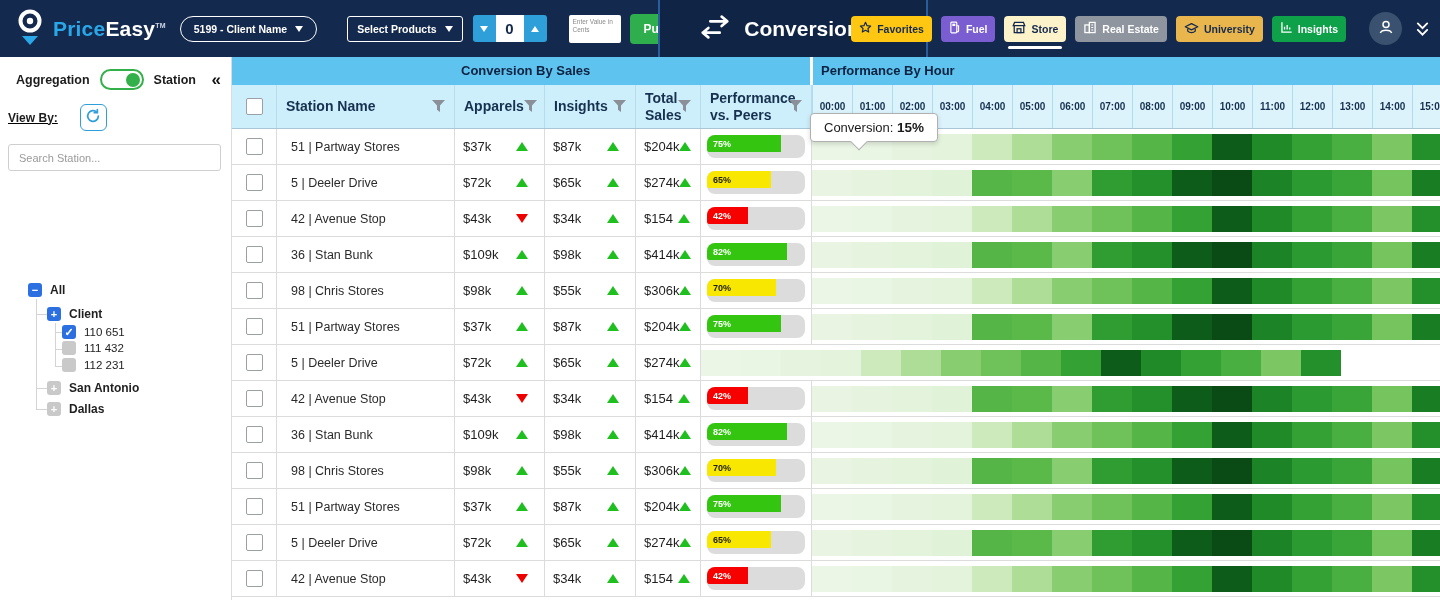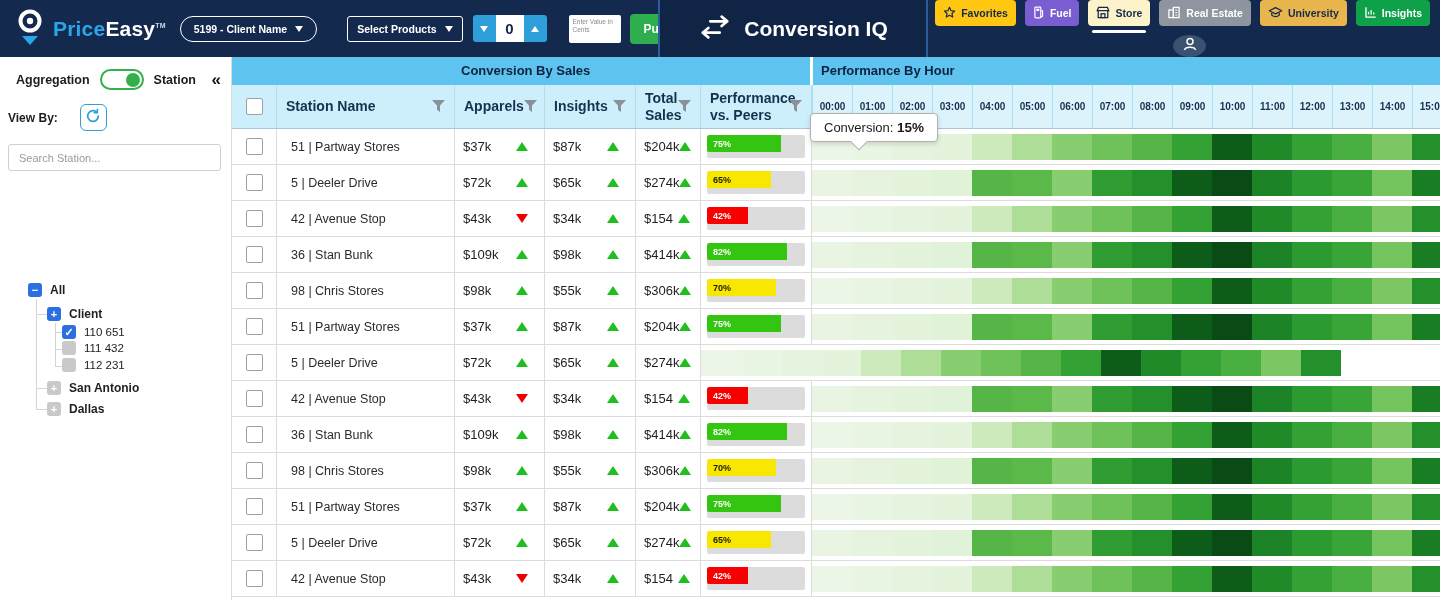--- a/index.html
+++ b/index.html
@@ -31,38 +31,38 @@
   .btn-publish { margin-left:9px; background:#2fae4d; border:none; color:#fff; font-weight:bold;
     font-size:12px; padding:8px 14px; border-radius:4px; cursor:pointer; font-family:inherit; }
   .btn-rule { margin-left:9px; background:#2e9fd9; border:none; color:#fff; font-weight:bold;
     font-size:12px; padding:8px 12px; border-radius:4px; cursor:pointer; display:flex; align-items:center; gap:7px; font-family:inherit; }
   .chev { width:8px; height:8px; border-right:2px solid #fff; border-bottom:2px solid #fff;
     transform:rotate(45deg); margin-top:-3px; }
   .title-sec { position:absolute; left:658px; top:0; width:270px; height:57px;
     background:#102445; border-left:2px solid #2b5c9e; border-right:2px solid #2b5c9e;
     display:flex; align-items:center; justify-content:center; gap:12px; }
   .app-title { font-size:21px; font-weight:bold; }
-  .nav-right { position:absolute; right:10px; top:0; height:57px; display:flex; align-items:center; gap:9px;flex-direction:column; }
+  .nav-right { position:absolute; right:10px; top:0; height:57px; display:flex; align-items:center; gap:9px; }
   .nav-btn { height:26px; border:none; border-radius:4px; font-size:10.5px; font-weight:bold;
     display:flex; align-items:center; gap:5px; padding:0 8px; cursor:pointer; position:relative; font-family:inherit; }
   .nav-btn.active::after { content:""; position:absolute; left:4px; right:4px; bottom:-7px; height:3px; background:#fff; border-radius:2px; }
   .avatar { width:33px; height:33px; border-radius:50%; background:#3a516f; margin-left:14px;
     display:flex; align-items:center; justify-content:center; cursor:pointer; }
   .dbl-chev { margin-left:4px; cursor:pointer; display:flex; flex-direction:column; align-items:center; }
 
   
   .sidebar { position:absolute; left:0; top:57px; width:232px; height:543px; background:#fff;
     border-right:1px solid #dcdcdc; }
   .agg-row { display:flex; align-items:center; padding:12px 10px 0 16px; gap:10px; }
   .agg-label, .station-label { font-size:12.5px; font-weight:bold; color:#1c1c1c; }
   .toggle { width:44px; height:21px; border:2px solid #34b04a; border-radius:12px; background:#fff;
     position:relative; cursor:pointer; flex:none; }
   .toggle .knob { position:absolute; right:2px; top:1.5px; width:14px; height:14px; border-radius:50%; background:#34b04a; }
   .collapse { margin-left:auto; font-size:17px; font-weight:bold; color:#111; cursor:pointer; }
-  .viewby-row { display:flex; align-items:center; padding:14px 8px 0 8px; gap:22px; }
+  .viewby-row { display:flex; align-items:center; padding:14px 8px 0 8px; gap:22px;text-decoration:underline; }
   .viewby-label { font-size:12px; font-weight:bold; color:#1c1c1c; white-space:nowrap; }
   .viewby-dd { flex:1; background:#f1f1f1; border:1px solid #d4d4d4; border-radius:14px;
     padding:6px 10px; font-size:11px; font-weight:bold; color:#333; display:flex; align-items:center; cursor:pointer; }
   .tri-g-down { width:0; height:0; border-left:5px solid transparent; border-right:5px solid transparent; border-top:6px solid #a9a9a9; margin-left:auto; }
   .refresh-btn { width:27px; height:27px; border:1.5px solid #2e9fd9; border-radius:6px; background:#fff;
     display:flex; align-items:center; justify-content:center; cursor:pointer; flex:none; }
   .search-row { padding:13px 10px 0 8px; }
   .search-input { width:100%; height:27px; border:1px solid #cfcfcf; border-radius:3px;
     font-size:11px; padding:0 10px; color:#444; font-family:inherit; }
   .search-input::placeholder { color:#9a9a9a; }
@@ -101,21 +101,21 @@
   .c-check { width:45px; justify-content:center; }
   .c-station { width:178px; padding-left:14px; font-size:12.5px; color:#2b2b2b; }
   .c-val { padding:0 16px 0 8px; font-size:13px; color:#1f1f1f; }
   .c-val .v { white-space:nowrap; }
   .c-app { width:90px; } .c-gro { width:91px; } .c-tot { width:65px; padding-right:10px; }
   .c-perf { width:111px; padding-left:6px; }
   .tri-up { width:0; height:0; border-left:6px solid transparent; border-right:6px solid transparent;
     border-bottom:9px solid #1fbf1f; margin-left:auto; }
   .tri-down { width:0; height:0; border-left:6px solid transparent; border-right:6px solid transparent;
     border-top:9px solid #ee0000; margin-left:auto; }
-  .bar-track { width:98px; height:23px; background:#dcdcdc; border-radius:2px; overflow:hidden; }
+  .bar-track { width:98px; height:23px; background:#dcdcdc; border-radius:8px; overflow:hidden; }
   .bar-fill { height:17px; display:flex; align-items:center; padding-left:6px;
     font-size:9px; font-weight:bold; border-radius:2px 0 0 2px; }
   .c-heat { flex:1; overflow:hidden; display:flex; align-items:center; }
   .heat-strip { display:flex; height:26px; width:640px; flex:none; }
   .heat-cell { width:40px; height:26px; flex:none; }
 
   .tooltip { position:absolute; left:578px; top:56px; background:#fff; border:1px solid #b0b0b0;
     border-radius:4px; padding:6px 13px; font-size:13px; color:#1a1a1a; z-index:6;
     box-shadow:0 2px 5px rgba(0,0,0,.15); white-space:nowrap; }
   .tooltip b { font-size:13.5px; }

